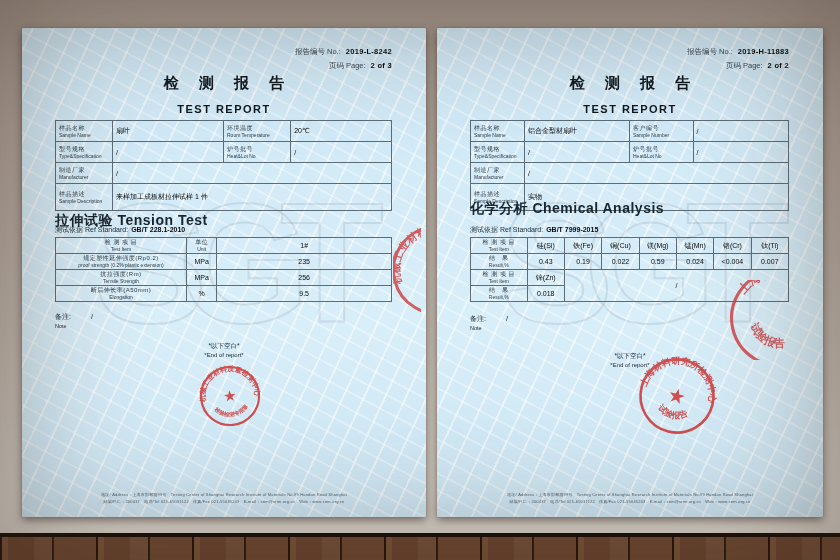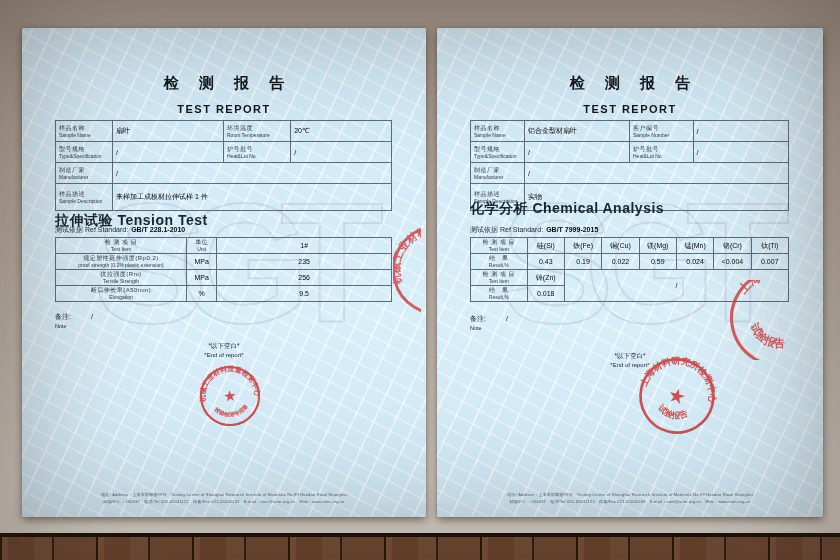--- a/index.html
+++ b/index.html
@@ -57,20 +57,24 @@
   .stamp{position:absolute;z-index:5;opacity:.88;transform:rotate(-6deg);}
   .stamp-clip{position:absolute;overflow:hidden;z-index:5;opacity:.8;}
   .stamp-clip svg{position:absolute;}
 </style>
 </head>
 <body>
 
 <div class="page page-left">
   <div class="watermark">SGT</div>
 
+  <div class="report-no">
+    <div><span>报告编号 No.:</span><b>2019-L-8242</b></div>
+    <div><span>页码 Page:</span><b>2 of 3</b></div>
+  </div>
 
   <div class="title">
     <div class="cn">检 测 报 告</div>
     <div class="en">TEST REPORT</div>
   </div>
 
   <div class="tbl-wrap" style="top:92px;">
     <table class="info-tbl">
       <colgroup>
           <col style="width:17%">
@@ -205,20 +209,24 @@
 
   <div class="footer">
     <div>地址/ Address：上海市邯郸路99号　Testing Center of Shanghai Research Institute of Materials No.99 Handan Road Shanghai</div>
     <div>邮编/P.C.：200437　电话/Tel 021-65031122　传真/Fax 021-55045203　E-mail：srim@srim.org.cn　Web：www.srim.org.cn</div>
   </div>
 </div>
 
 <div class="page page-right">
   <div class="watermark">SGT</div>
 
+  <div class="report-no">
+    <div><span>报告编号 No.:</span><b>2019-H-11883</b></div>
+    <div><span>页码 Page:</span><b>2 of 2</b></div>
+  </div>
 
   <div class="title">
     <div class="cn">检 测 报 告</div>
     <div class="en">TEST REPORT</div>
   </div>
 
   <div class="tbl-wrap" style="top:92px;">
     <table class="info-tbl">
       <colgroup>
           <col style="width:17%">

